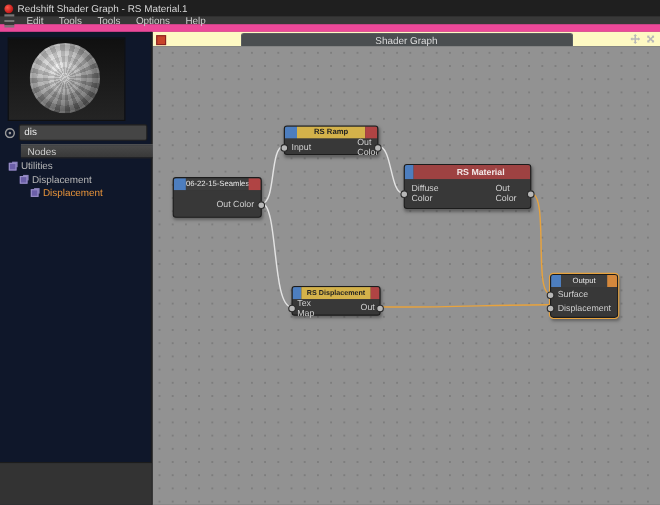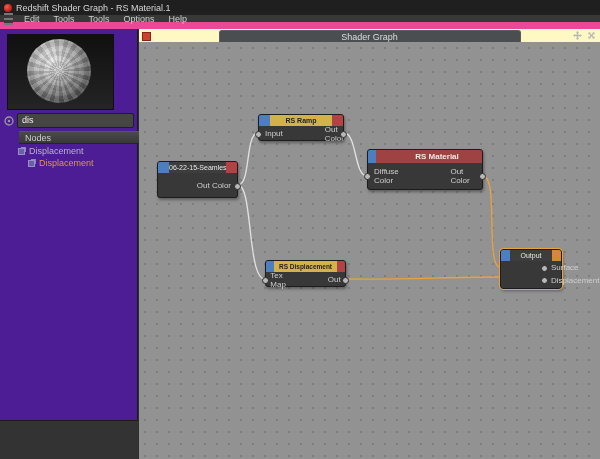--- a/index.html
+++ b/index.html
@@ -24,21 +24,21 @@
     background:#383838;border-bottom:7px solid #ec4899;
     display:flex;align-items:center;box-sizing:border-box;padding-left:3px;
   }
   .menu-grip{width:9px;height:8px;margin:0 4px 0 1px;
     border-top:2px solid #777;border-bottom:2px solid #777;
     background:linear-gradient(#383838 0 3px,#777 3px 5px,#383838 5px);}
   .menu-item{font-size:9px;color:#cfcfcf;padding:0 7px;line-height:14px;cursor:default;}
   
   .sidebar{
     position:absolute;left:0;top:29px;width:138px;bottom:0;
-    background:#4c1d95;border-right:1px solid #1c1c1c;box-sizing:border-box;
+    background:#0f172a;border-right:1px solid #1c1c1c;box-sizing:border-box;
   }
   .preview{
     position:absolute;left:7px;top:5px;width:105px;height:74px;
     background:linear-gradient(#101010,#1c1c1c 60%,#242424);
     overflow:hidden;border:1px solid #101010;
   }
   .sphere{
     position:absolute;left:19px;top:4px;width:64px;height:64px;border-radius:50%;
     background:
       repeating-conic-gradient(rgba(255,255,255,0.10) 0 9deg, rgba(0,0,0,0.12) 9deg 18deg),
@@ -135,20 +135,24 @@
     <svg class="search-icon" viewBox="0 0 10 10">
       <circle cx="5" cy="5" r="4" fill="none" stroke="#999" stroke-width="1.3"></circle>
       <circle cx="5" cy="5" r="1.2" fill="#999"></circle>
     </svg>
     <div class="search-field">dis</div>
   </div>
 
   <div class="panel-header">Nodes</div>
 
   <div class="tree">
+    <div class="tree-row ind0">
+      <span class="tree-icon"></span>
+      <span>Utilities</span>
+    </div>
     <div class="tree-row ind1">
       <span class="tree-icon"></span>
       <span>Displacement</span>
     </div>
     <div class="tree-row ind2 sel">
       <span class="tree-icon"></span>
       <span>Displacement</span>
     </div>
   </div>
 
@@ -240,21 +244,21 @@
         <div class="port right" style="top:5px;"></div>
       </div>
     </div>
 
     <div class="node selected" style="left:361px;top:207px;width:62px;height:40px;">
       <div class="nhead">
         <div class="chip" style="flex:0 0 9px;background:#4d7ebf"></div>
         <div class="title dark-bg">Output</div>
         <div class="chip" style="flex:0 0 9px;background:#d4883c"></div>
       </div>
-      <div class="nbody" style="height:27px;margin-left:44px;">
+      <div class="nbody" style="height:27px;">
         <div class="nrow" style="height:13px;justify-content:flex-start;">
           <span>Surface</span>
         </div>
         <div class="nrow" style="height:13px;justify-content:flex-start;">
           <span>Displacement</span>
         </div>
         <div class="port left" style="top:4px;"></div>
         <div class="port left" style="top:16px;"></div>
       </div>
     </div>

